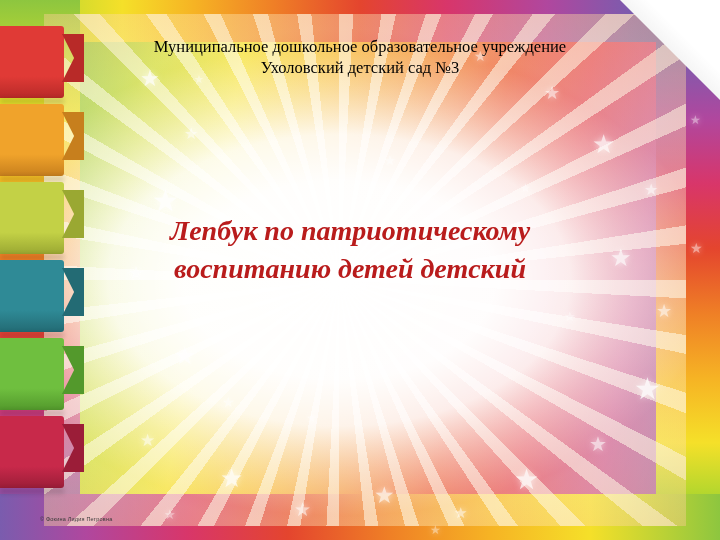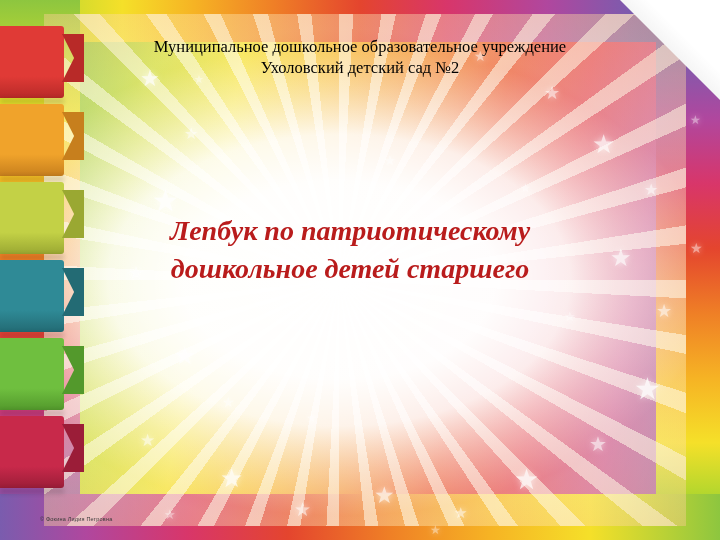--- a/index.html
+++ b/index.html
@@ -330,23 +330,23 @@
         <div class="shadow"></div>
       </div>
     </div>
 
   <div class="curl">
     <div class="fold"></div>
   </div>
 
   <div class="org-title">
     <div>Муниципальное дошкольное образовательное учреждение</div>
-    <div>Ухоловский детский сад №2</div>
+    <div>Ухоловский детский сад №3</div>
   </div>
 
   <div class="main-title">
     <div>Лепбук по патриотическому</div>
-    <div>дошкольное детей старшего</div>
+    <div>воспитанию детей детский</div>
   </div>
 
   <div class="credit">© Фокина Лидия Петровна</div>
 
 </div>
 
 </body></html>

